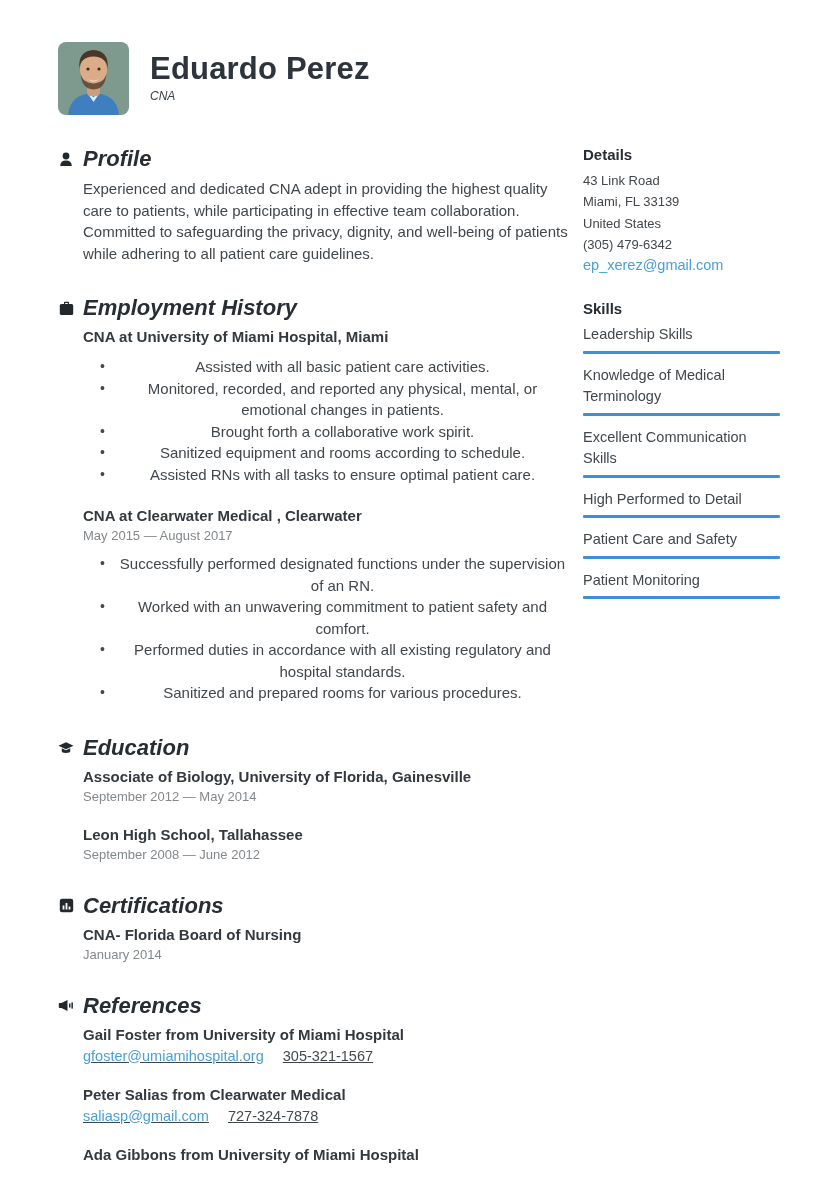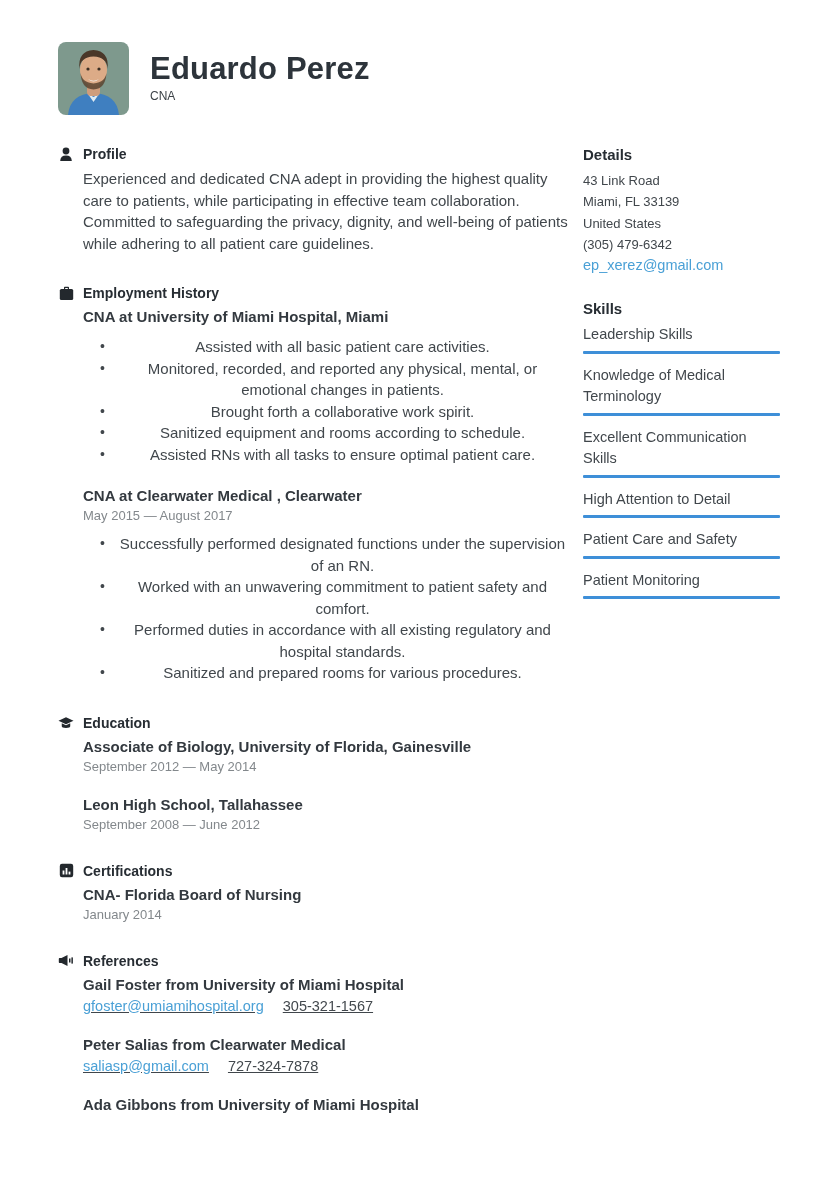--- a/index.html
+++ b/index.html
@@ -10,32 +10,32 @@
     color:#40464b; overflow:hidden;
   }
   .page { padding:42px 60px 0 58px; }
 
   
   .header { display:flex; align-items:flex-start; }
   .avatar { width:71px; height:73px; border-radius:8px; overflow:hidden; flex:0 0 auto; }
   .avatar svg { display:block; }
   .head-text { margin-left:21px; padding-top:10px; }
   .name { font-size:31px; font-weight:bold; color:#2d343b; letter-spacing:0.2px; line-height:1.1; }
-  .role { font-size:12px; color:#3c4247; margin-top:3px; }
+  .role { font-size:12px; color:#3c4247; margin-top:3px;font-style:italic; }
 
   
   .columns { display:flex; margin-top:31px; }
   .main { width:512px; flex:0 0 auto; }
   .sidebar { width:197px; flex:0 0 auto; margin-left:13px; }
 
   
   .section { margin-bottom:31px; }
   .sec-head { display:flex; align-items:center; }
   .sec-icon { width:16px; height:16px; margin-right:9px; flex:0 0 auto; display:flex; align-items:center; justify-content:center; }
-  .sec-title { font-size:14px; font-weight:bold; color:#272d33; }
+  .sec-title { font-size:22px; font-weight:bold; color:#272d33;font-style:italic; }
   .sec-body { margin-left:25px; margin-top:6px; }
 
   .body-text { font-size:15px; line-height:21.5px; color:#41474c; }
 
   .entry { margin-bottom:21px; }
   .entry:last-child { margin-bottom:0; }
   .entry-title { font-size:15px; font-weight:bold; color:#33393f; line-height:19px; }
   .entry-date { font-size:13px; color:#83888c; margin-top:3px; }
 
   ul.bullets { list-style:none; margin-top:10px; }
@@ -246,21 +246,21 @@
         </div>
         <div class="skill">
           <div class="skill-label">Knowledge of Medical Terminology</div>
           <div class="skill-bar" style="background: rgb(62, 143, 216);"></div>
         </div>
         <div class="skill">
           <div class="skill-label">Excellent Communication Skills</div>
           <div class="skill-bar" style="background: rgb(62, 143, 216);"></div>
         </div>
         <div class="skill">
-          <div class="skill-label">High Attention to Detail</div>
+          <div class="skill-label">High Performed to Detail</div>
           <div class="skill-bar" style="background: rgb(62, 143, 216);"></div>
         </div>
         <div class="skill">
           <div class="skill-label">Patient Care and Safety</div>
           <div class="skill-bar" style="background: rgb(62, 143, 216);"></div>
         </div>
         <div class="skill">
           <div class="skill-label">Patient Monitoring</div>
           <div class="skill-bar" style="background: rgb(62, 143, 216);"></div>
         </div>

